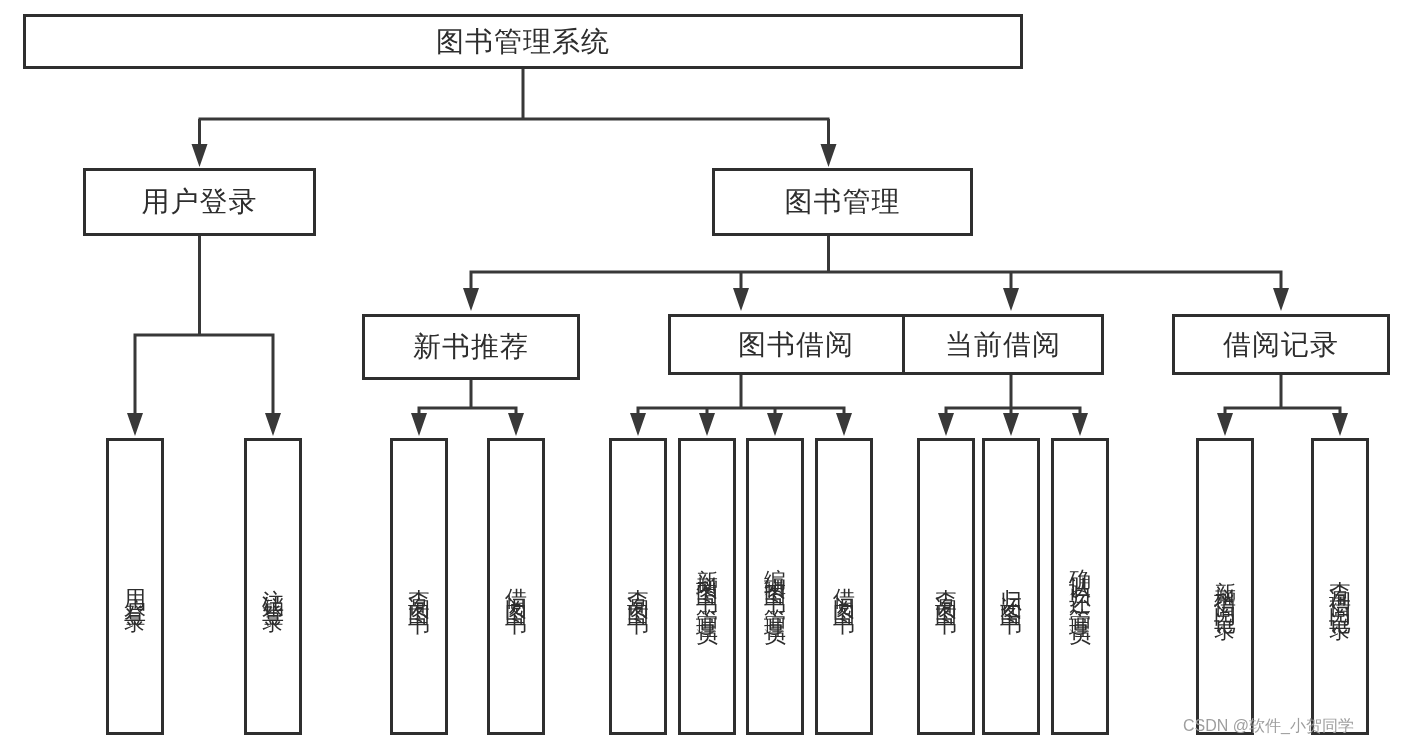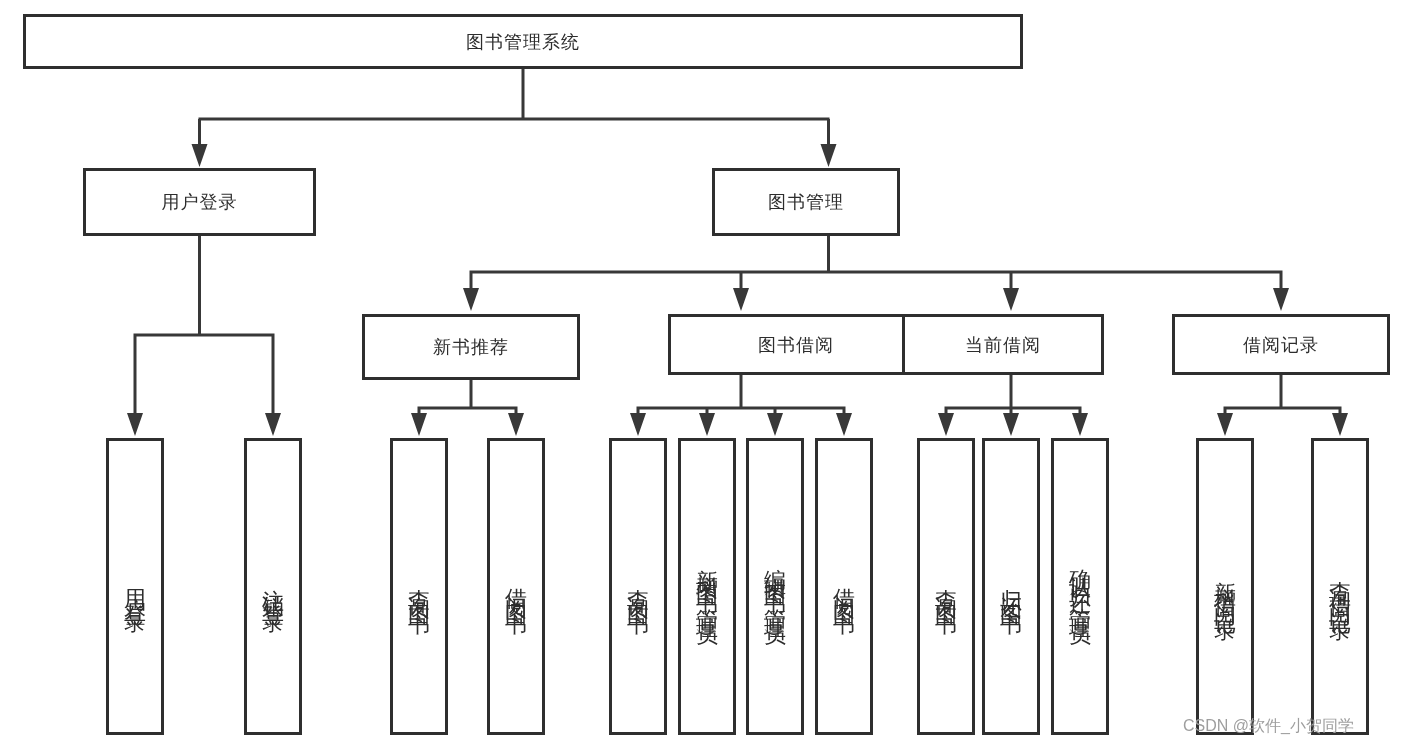--- a/index.html
+++ b/index.html
@@ -15,21 +15,21 @@
     position:absolute;
     box-sizing:border-box;
     background:#ffffff;
     border:3px solid #2f2f2f;
     display:flex;
     align-items:center;
     justify-content:center;
     color:#2d2d2d;
     text-align:center;
   }
-  .h-label{font-size:18px;letter-spacing:1px;white-space:nowrap;}
+  .h-label{font-size:28px;letter-spacing:1px;white-space:nowrap;}
   .v-label{
     writing-mode:vertical-rl;
     text-orientation:mixed;
     font-size:22px;
     letter-spacing:8px;
     line-height:1;
   }
   .watermark{
     position:absolute;
     left:1183px;top:716px;
@@ -83,21 +83,21 @@
       M1332 413 L1348 413 L1340 436 Z"></path>
   </svg>
 
   <div class="box" style="left:23px;top:14px;width:1000px;height:55px;">
     <span class="h-label">图书管理系统</span>
   </div>
 
   <div class="box" style="left:83px;top:168px;width:233px;height:68px;">
     <span class="h-label">用户登录</span>
   </div>
-  <div class="box" style="left:712px;top:168px;width:188px;height:68px;">
+  <div class="box" style="left:712px;top:168px;width:261px;height:68px;">
     <span class="h-label">图书管理</span>
   </div>
 
   <div class="box" style="left:362px;top:314px;width:218px;height:66px;">
     <span class="h-label">新书推荐</span>
   </div>
   <div class="box" style="left:668px;top:314px;width:256px;height:61px;">
     <span class="h-label">图书借阅</span>
   </div>
   <div class="box" style="left:902px;top:314px;width:202px;height:61px;">

